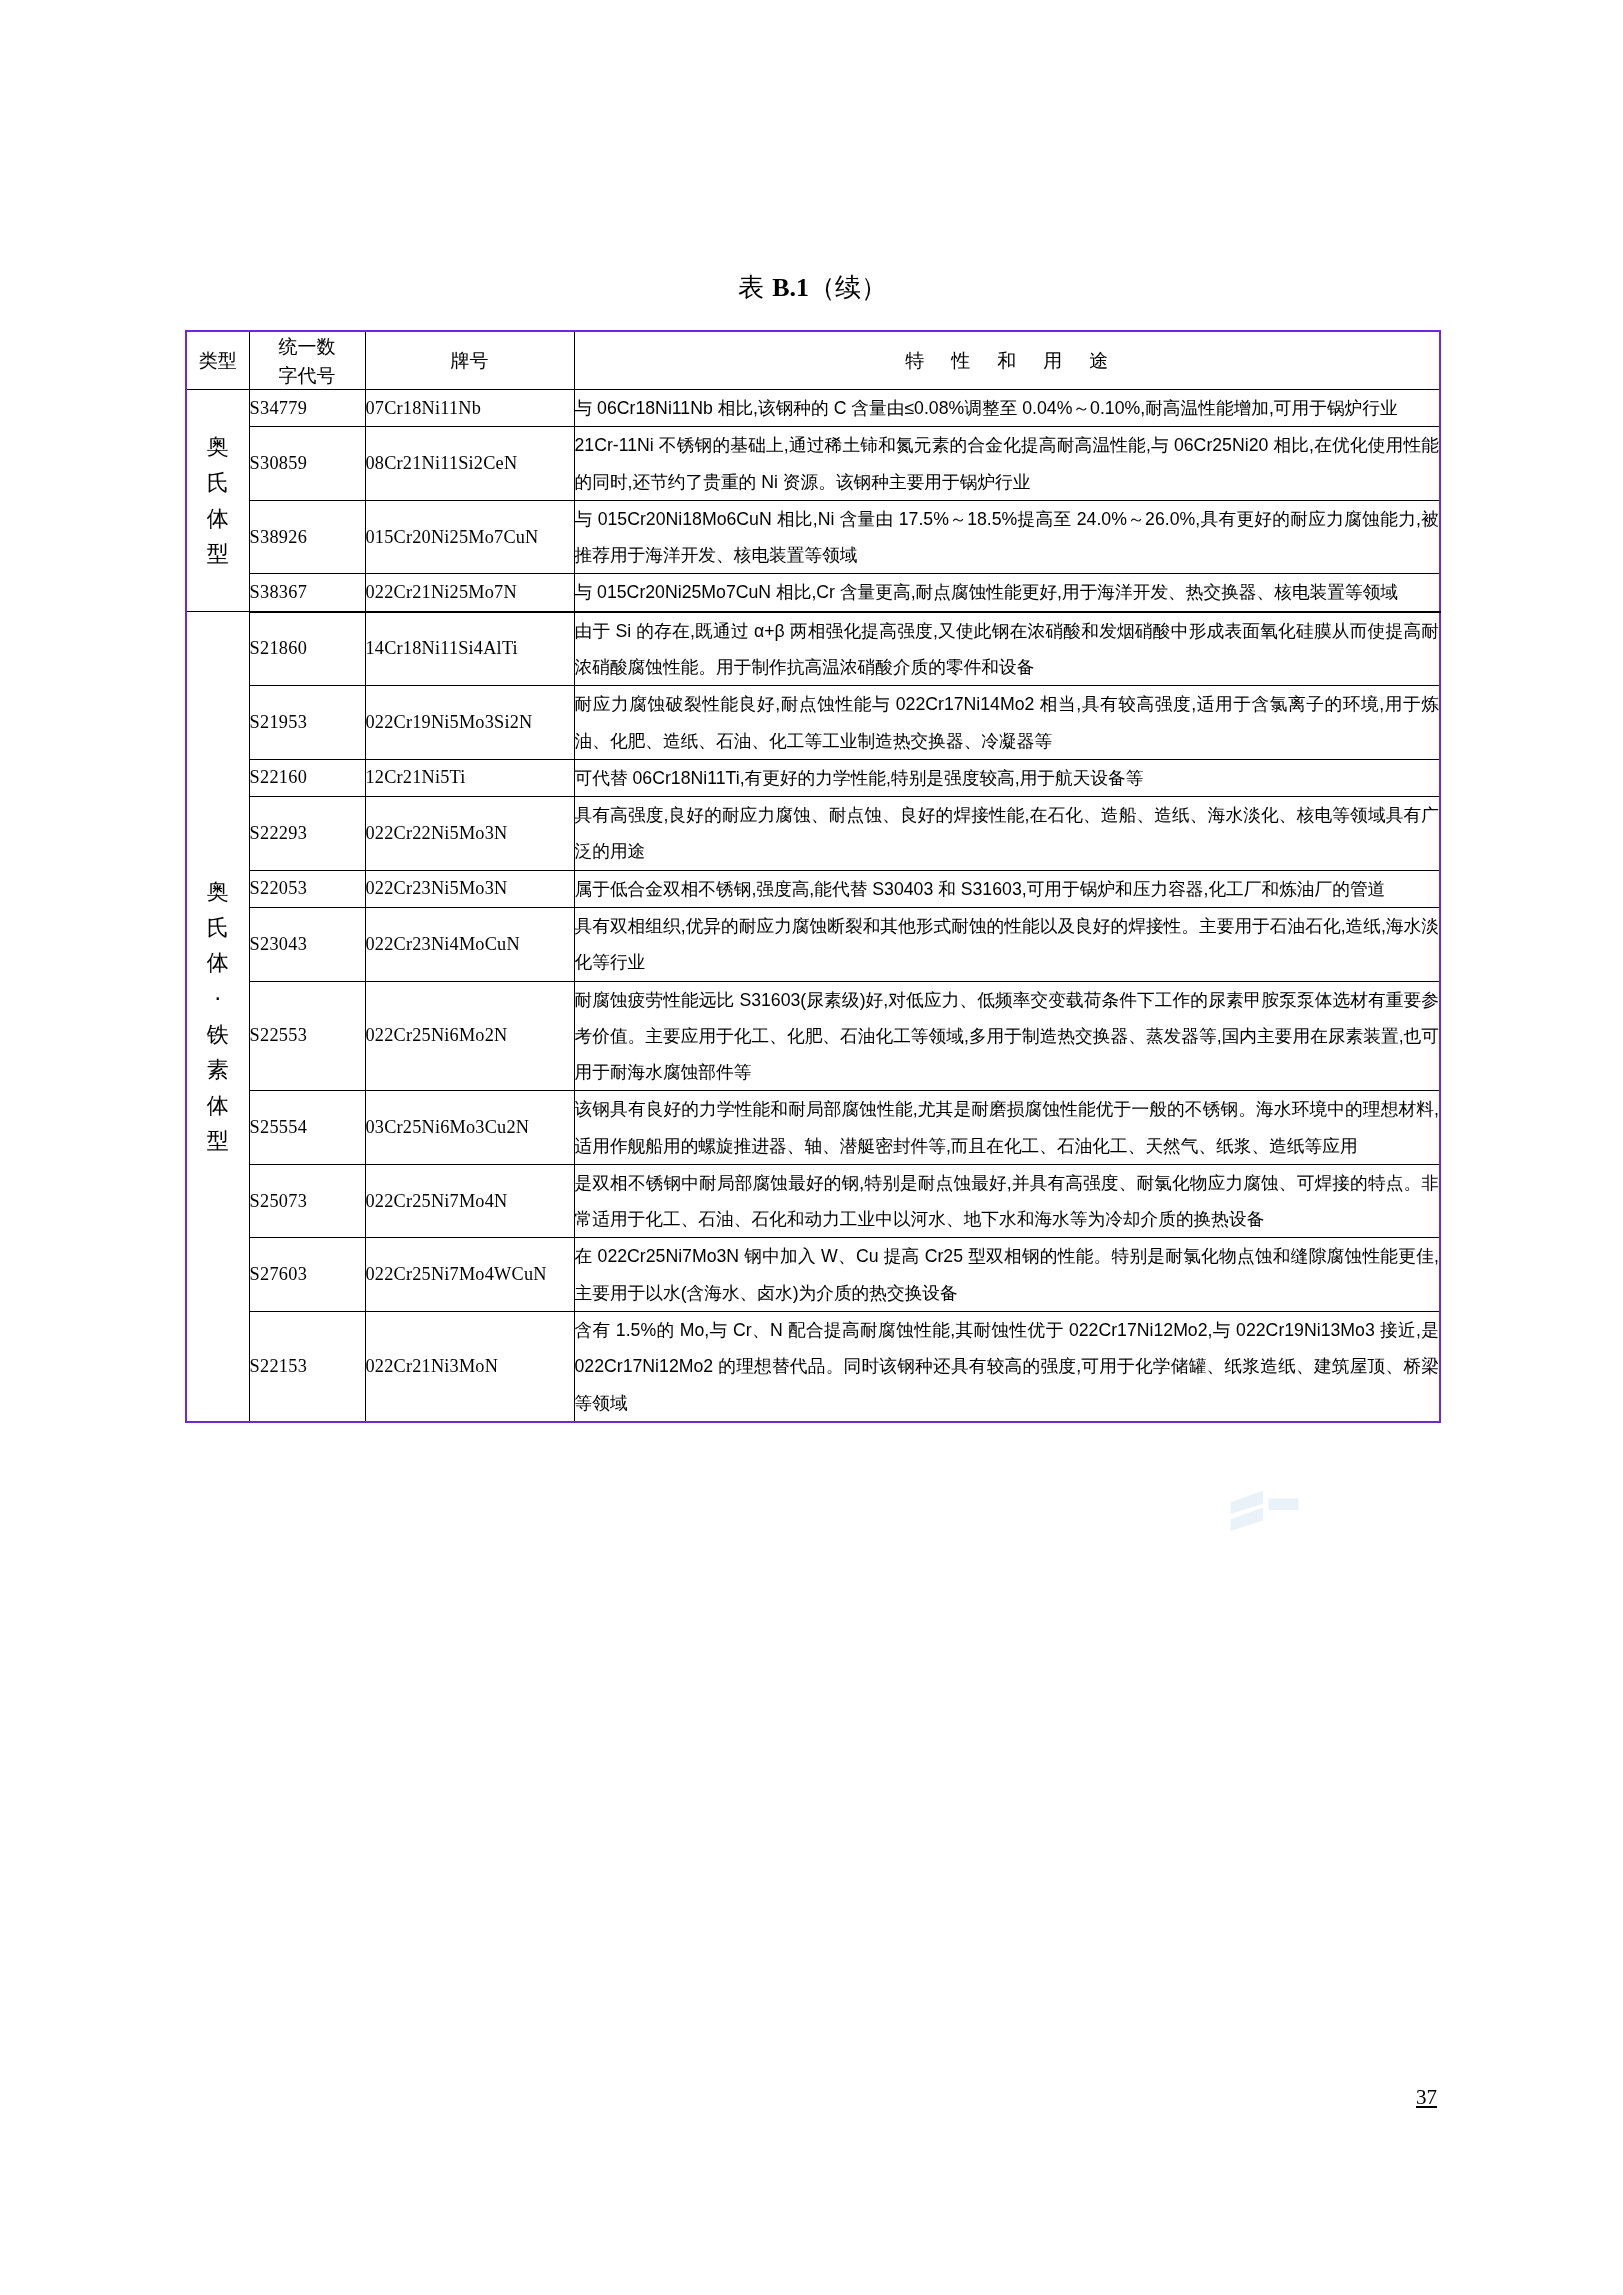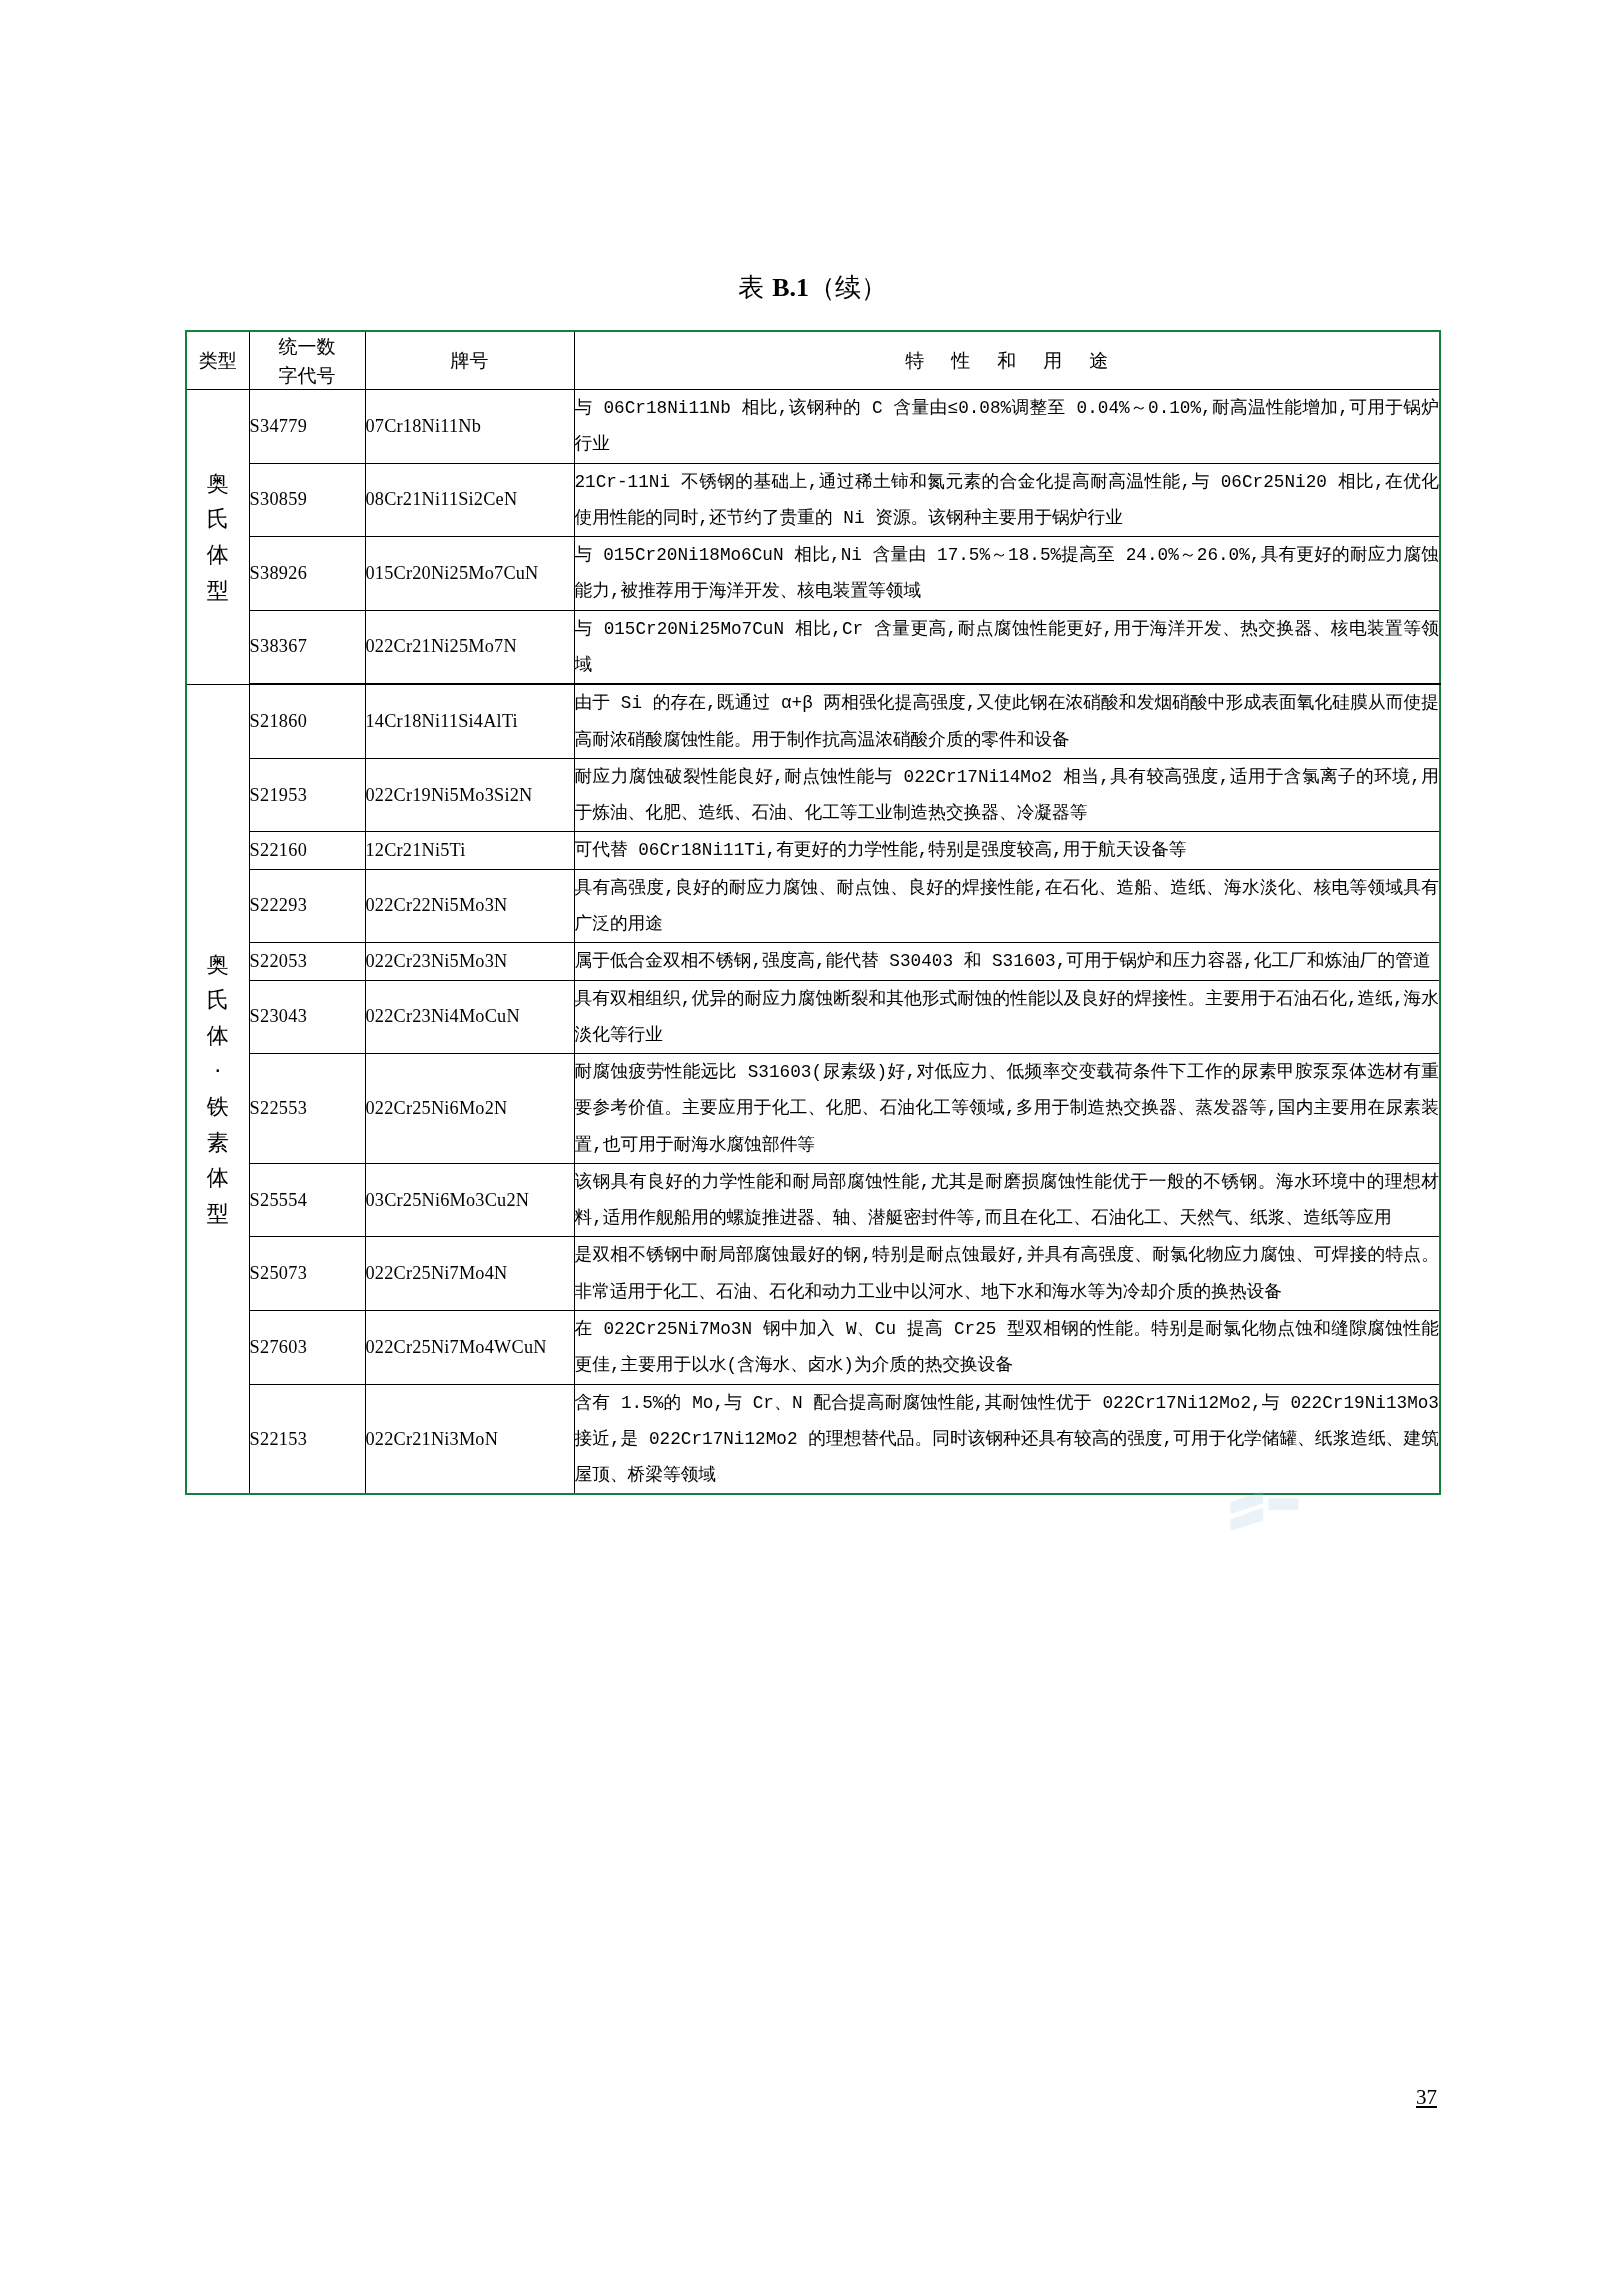--- a/index.html
+++ b/index.html
@@ -67,21 +67,21 @@
     font-size: 17px;
   }
   table.spec td, table.spec th {
     border: 0.7px solid #000;
     vertical-align: middle;
     padding: 0;
     font-weight: normal;
   }
   
   table.spec {
-    border: 2px solid #15803d;
+    border: 2px solid #6d28d9;
   }
   tr.head-row > * { border-bottom: 2px solid #000; }
   tr.section-end > td { border-bottom: 2px solid #000; }
 
   .col-type   { width: 63px; }
   .col-code   { width: 116px; }
   .col-grade  { width: 209px; }
   .col-desc   { width: auto; }
 
   .th-cell {
@@ -117,21 +117,21 @@
     font-size: 18.3px;
     padding-left: 14.4px;
     letter-spacing: 0.2px;
   }
   .desc-cell {
     text-align: justify;
     text-justify: inter-character;
     font-size: 17.7px;
     line-height: 2.05;
     padding: 7.9px 13px 7.9px 11.8px;
-    font-family: Liberation Mono, monospace;
+    font-family: Liberation Sans, sans-serif;
   }
   
   .watermark {
     position: absolute;
     left: 1225px;
     top: 1484px;
     width: 79px;
     height: 60px;
     opacity: 0.22;
     pointer-events: none;

